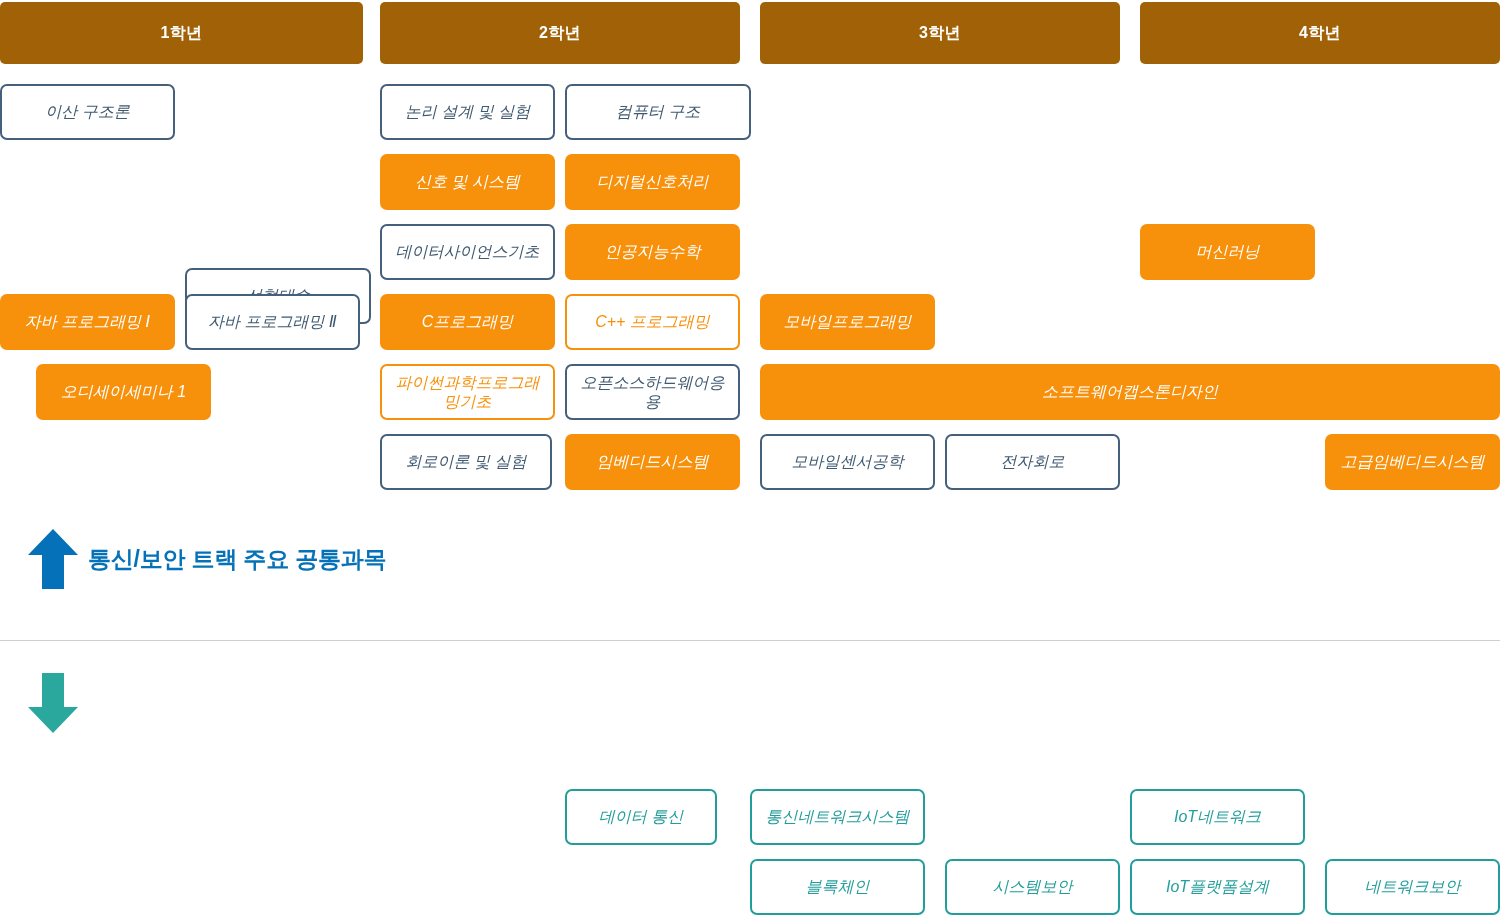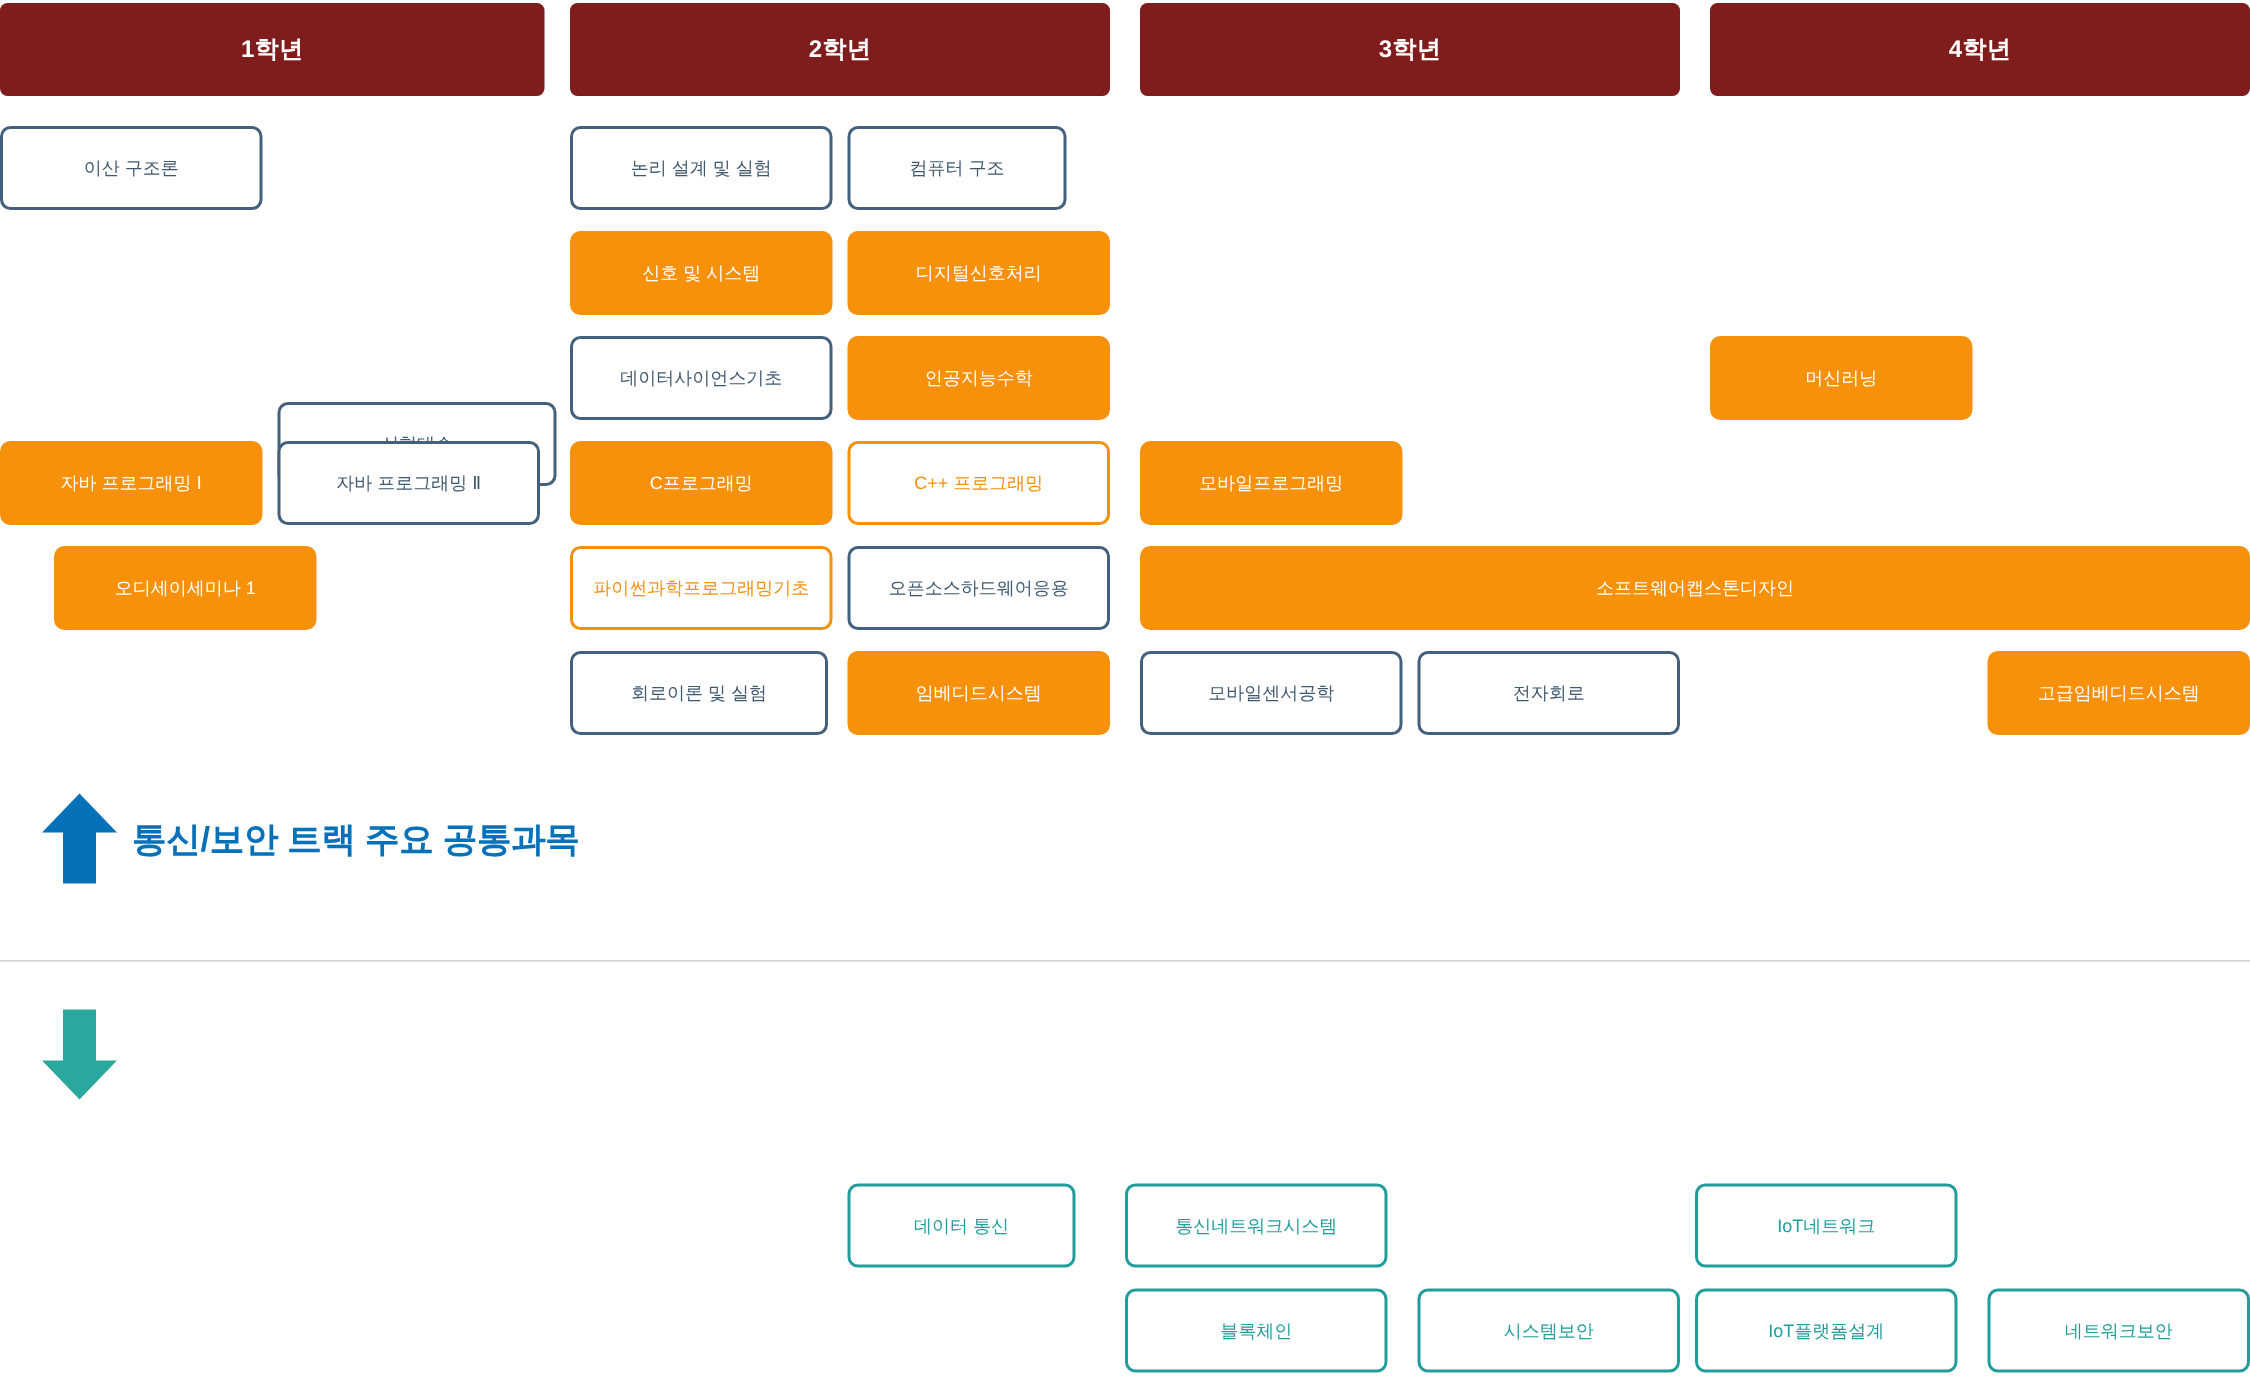--- a/index.html
+++ b/index.html
@@ -17,45 +17,46 @@
   #stage {
     position: relative;
     width: 1500px;
     height: 924px;
   }
 
   
   .year-header {
     position: absolute;
     height: 62px;
-    background: #7f1d1d;
+    background: #a16207;
     border-radius: 5px;
     color: #ffffff;
     font-size: 16px;
     font-weight: 700;
     display: flex;
     align-items: center;
     justify-content: center;
     letter-spacing: 0.3px;
     text-align: right;
   }
 
   
   .card {
     position: absolute;
     height: 56px;
     border-radius: 7px;
     display: flex;
     align-items: center;
     justify-content: center;
     text-align: center;
-    font-size: 12px;
+    font-size: 16px;
     line-height: 1.2;
     box-sizing: border-box;
     padding: 2px 6px;
+    font-style: italic;
   }
   .card.outline-blue {
     background: #ffffff;
     border: 2px solid #44607C;
     color: #3F5970;
   }
   .card.solid-orange {
     background: #F7900A;
     border: 2px solid #F7900A;
     color: #ffffff;
@@ -107,21 +108,21 @@
   <div id="year-headers">
       <div class="year-header" style="left: 0px; top: 2px; width: 363px;">1학년</div>
       <div class="year-header" style="left: 380px; top: 2px; width: 360px;">2학년</div>
       <div class="year-header" style="left: 760px; top: 2px; width: 360px;">3학년</div>
       <div class="year-header" style="left: 1140px; top: 2px; width: 360px;">4학년</div>
     </div>
 
   <div id="common-grid">
       <div class="card outline-blue" style="left: 0px; top: 84px; width: 175px;">이산 구조론</div>
       <div class="card outline-blue" style="left: 380px; top: 84px; width: 175px;">논리 설계 및 실험</div>
-      <div class="card outline-blue" style="left: 565px; top: 84px; width: 146px;">컴퓨터 구조</div>
+      <div class="card outline-blue" style="left: 565px; top: 84px; width: 186px;">컴퓨터 구조</div>
       <div class="card solid-orange" style="left: 380px; top: 154px; width: 175px;">신호 및 시스템</div>
       <div class="card solid-orange" style="left: 565px; top: 154px; width: 175px;">디지털신호처리</div>
       <div class="card outline-blue" style="left: 185px; top: 224px; width: 186px; margin-top: 44px;">선형대수</div>
       <div class="card outline-blue" style="left: 380px; top: 224px; width: 175px;">데이터사이언스기초</div>
       <div class="card solid-orange" style="left: 565px; top: 224px; width: 175px;">인공지능수학</div>
       <div class="card solid-orange" style="left: 1140px; top: 224px; width: 175px;">머신러닝</div>
       <div class="card solid-orange" style="left: 0px; top: 294px; width: 175px;">자바 프로그래밍 Ⅰ</div>
       <div class="card outline-blue" style="left: 185px; top: 294px; width: 175px;">자바 프로그래밍 Ⅱ</div>
       <div class="card solid-orange" style="left: 380px; top: 294px; width: 175px; text-align: right;">C프로그래밍</div>
       <div class="card outline-orange" style="left: 565px; top: 294px; width: 175px;">C++ 프로그래밍</div>

